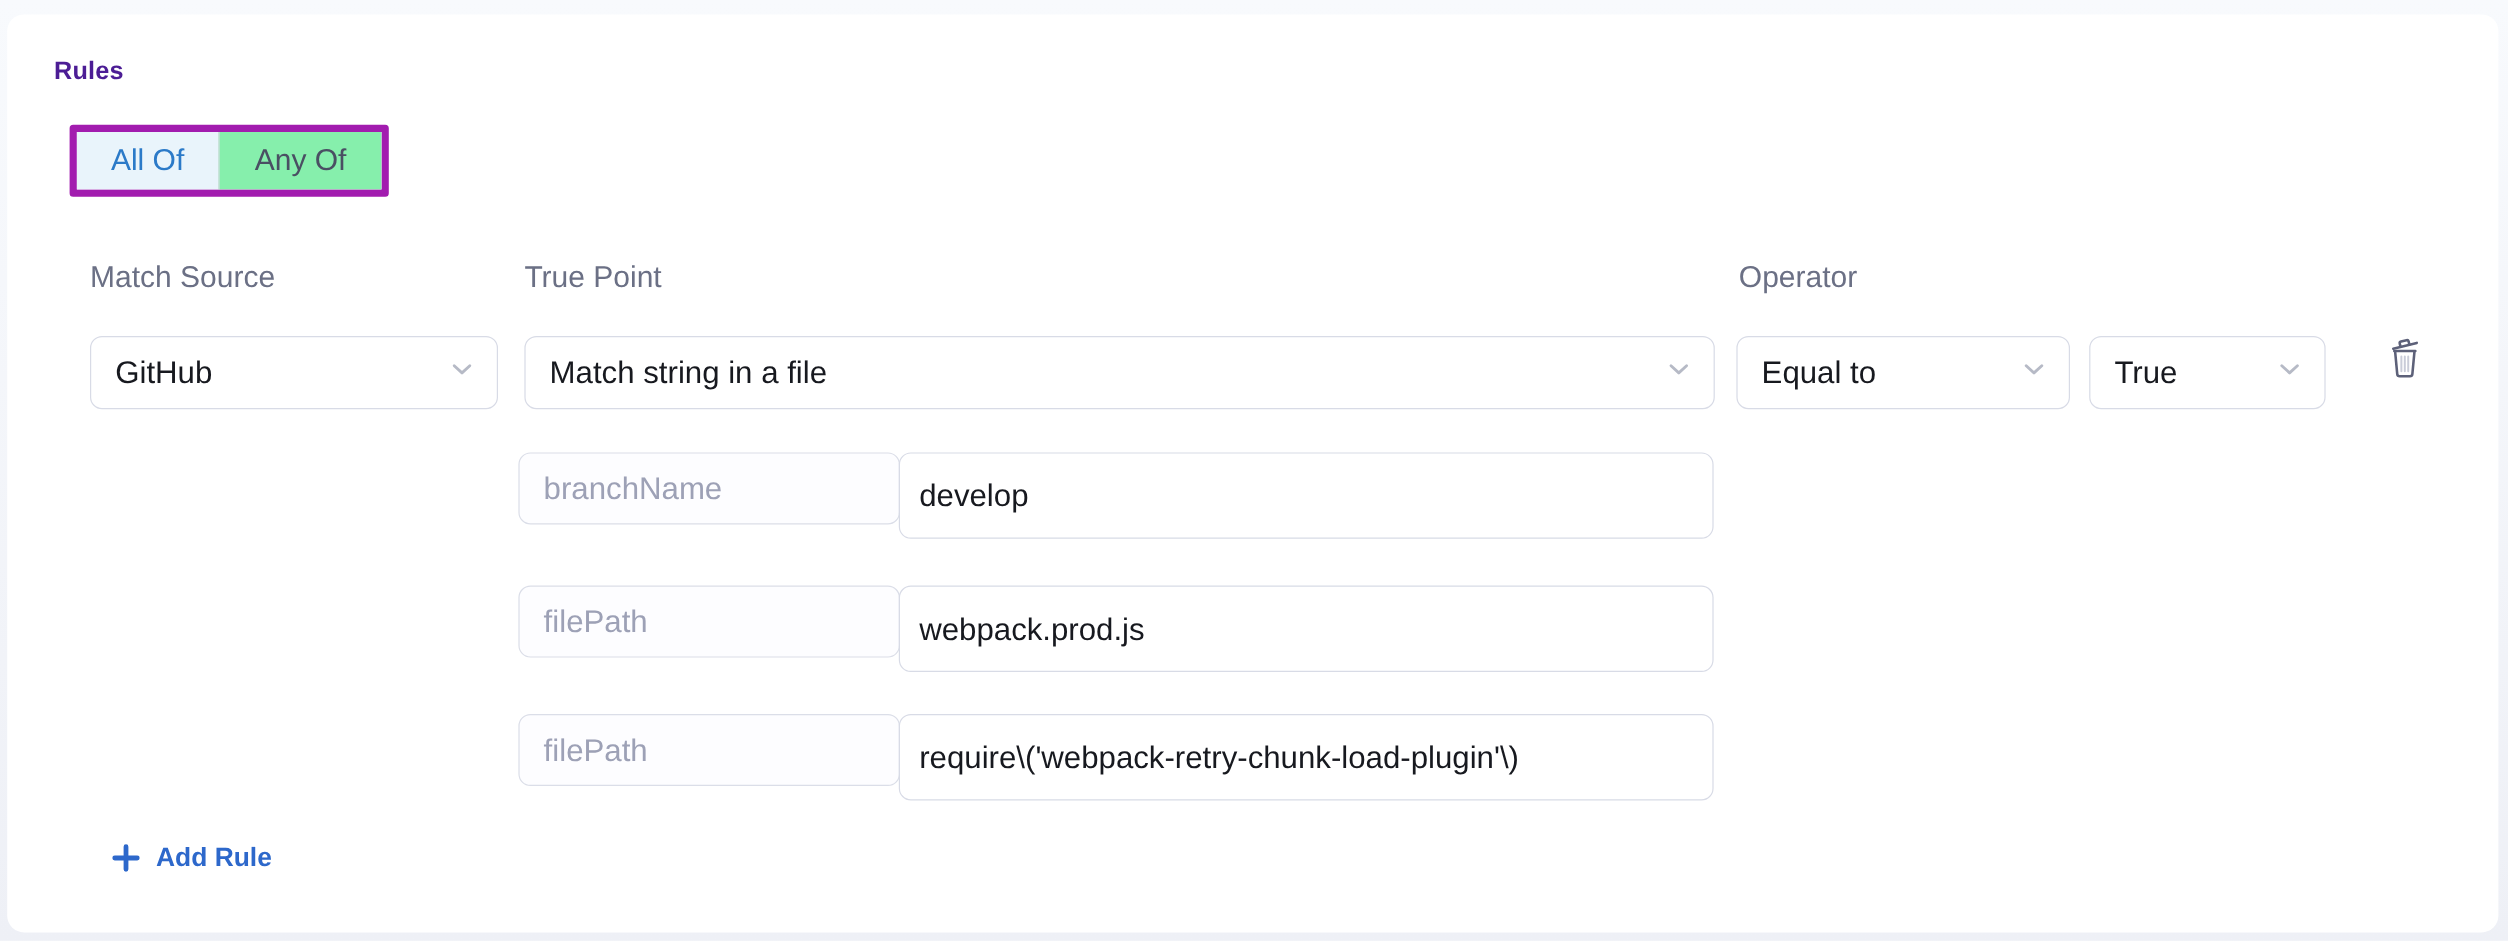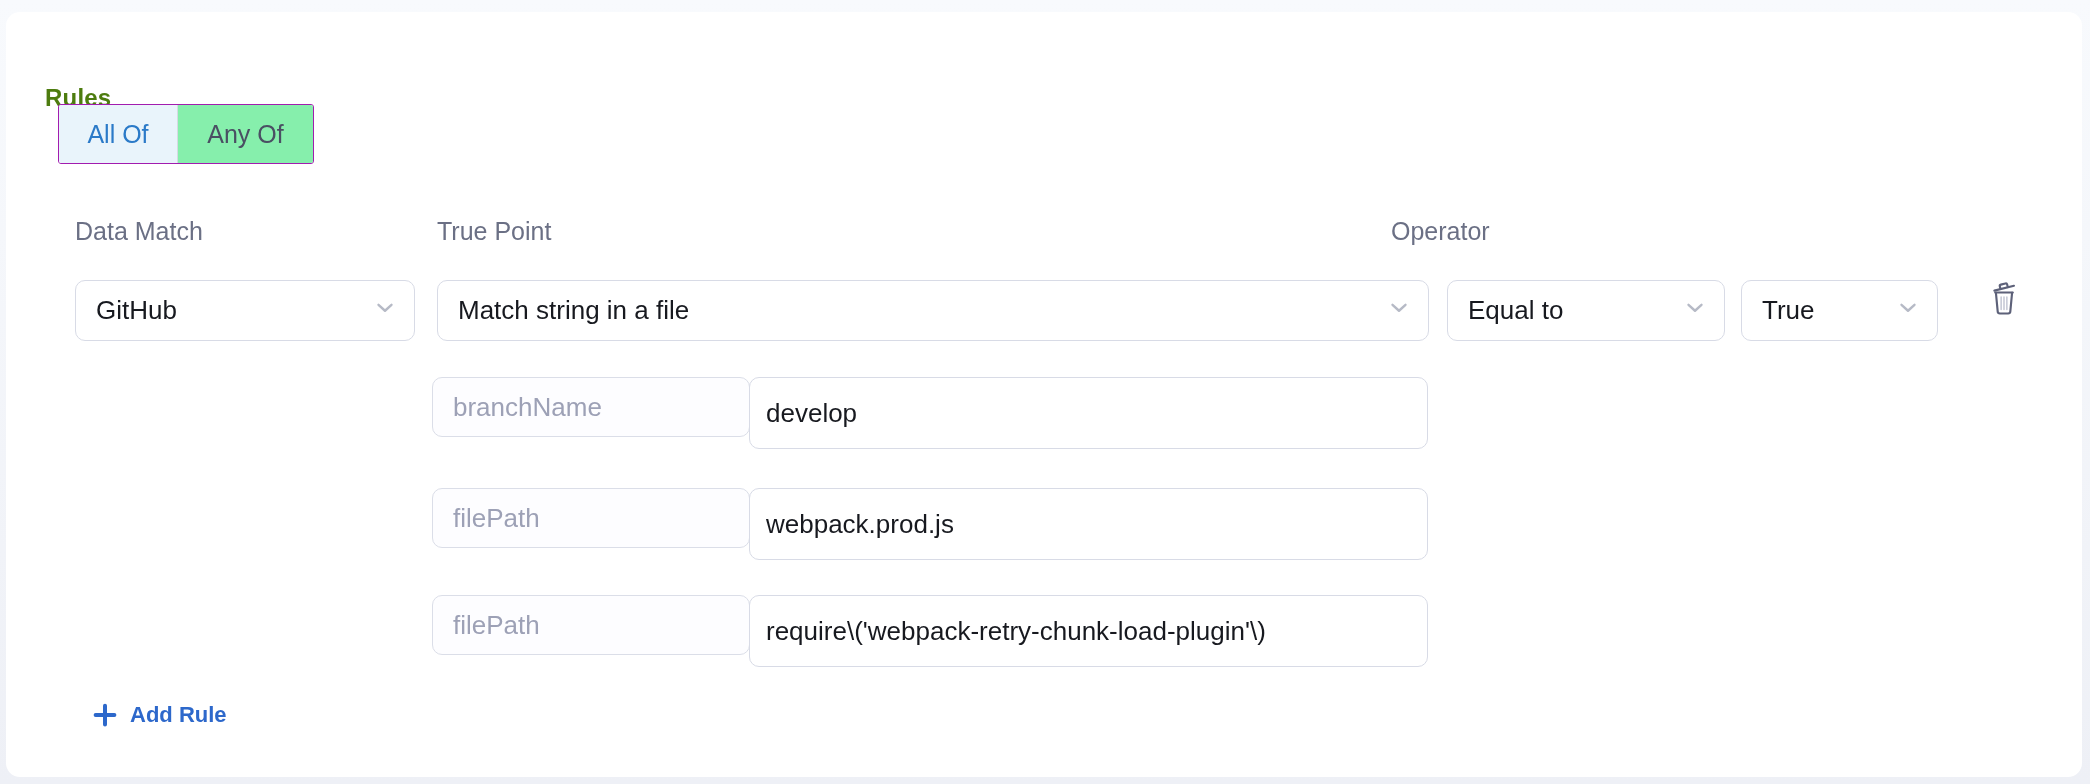--- a/index.html
+++ b/index.html
@@ -10,25 +10,25 @@
     position:relative;
     overflow:hidden;
   }
   .card {
     position:absolute; left:6px; top:12px; width:2076px; height:765px;
     background:#ffffff; border-radius:14px;
   }
   .abs { position:absolute; }
   .rules-title {
     left:39px; top:36px;
-    font-size:24px; font-weight:700; color:#4d7c0f; letter-spacing:0.2px;margin-top:36px;
+    font-size:21px; font-weight:700; color:#4c1d95; letter-spacing:0.2px;
   }
   .segmented {
     left:52px; top:92px; height:60px; display:flex;
-    border:1px solid #a21caf; border-radius:3px; overflow:hidden; background:#fff;
+    border:6px solid #a21caf; border-radius:3px; overflow:hidden; background:#fff;
   }
   .seg {
     height:100%; display:flex; align-items:center; justify-content:center;
     font-size:25px; cursor:pointer; border:none; background:#86efac; color:#4a4f63;
     font-family:inherit;
   }
   .seg-all { width:118px; }
   .seg-any { width:136px; border-left:1px solid #d6dae3; }
   .seg-active { background:#e9f4fb; color:#2b7ac8; }
   .field-label { top:205px; font-size:25px; color:#6b7085; }
@@ -69,23 +69,23 @@
 
 <div class="card">
 
   <div class="abs rules-title">Rules</div>
 
   <div class="abs segmented">
     <button class="seg seg-all seg-active">All Of</button>
     <button class="seg seg-any">Any Of</button>
   </div>
 
-  <div class="abs field-label" style="left:69px;">Data Match</div>
+  <div class="abs field-label" style="left:69px;">Match Source</div>
   <div class="abs field-label" style="left:431px;">True Point</div>
-  <div class="abs field-label" style="left:1385px;text-align:center;">Operator</div>
+  <div class="abs field-label" style="left:1443px;text-align:center;">Operator</div>
 
   <div class="abs select" style="left:69px; width:340px;">
     <span>GitHub</span>
     <span class="chevron">
       <svg width="26" height="26" viewBox="0 0 24 24" fill="none">
           <path d="M6 9.5 L12 15 L18 9.5" stroke="#b6bac6" stroke-width="2.2" stroke-linecap="round" stroke-linejoin="round"></path>
         </svg>
     </span>
   </div>
 

